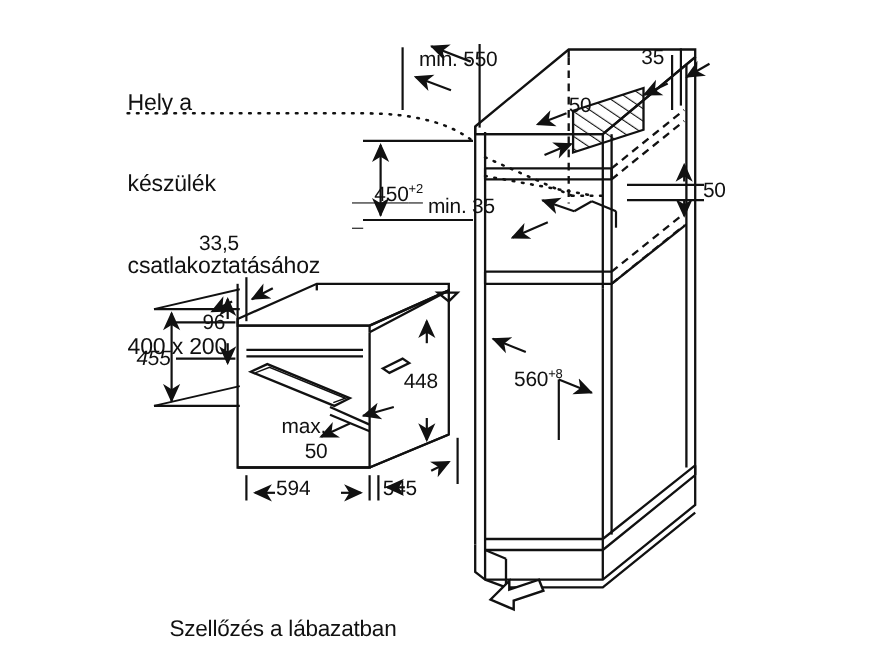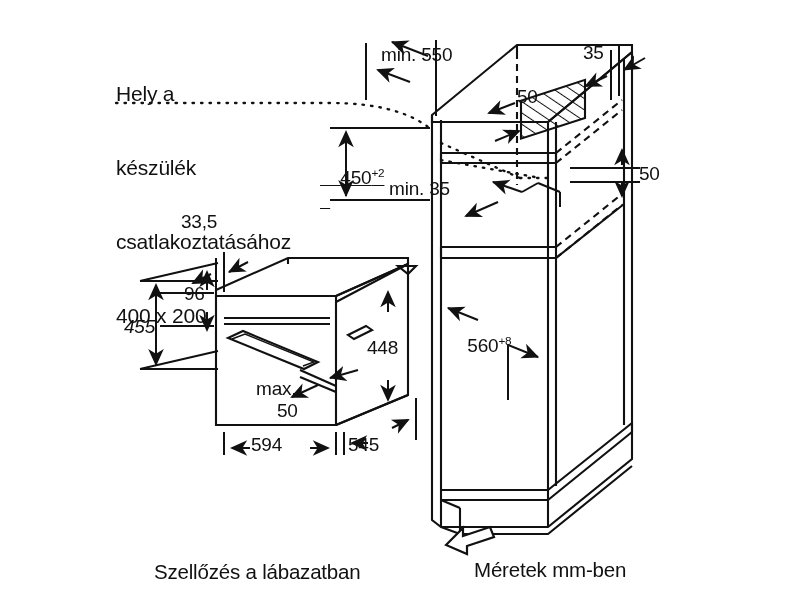--- a/index.html
+++ b/index.html
@@ -290,15 +290,14 @@
 
   <div class="lbl dim" style="left:251px; top:434px;">594</div>
 
   <div class="lbl dim" style="left:348px; top:434px;">545</div>
 
   <div class="lbl bottom-note" style="left:154px; top:512px;">
     <div>Szellőzés a lábazatban</div>
     
   </div>
 
-  <div class="lbl bottom-note" style="left:474px; top:558px;">Méretek mm-ben</div>
 
 </div>
 
 </body></html>

